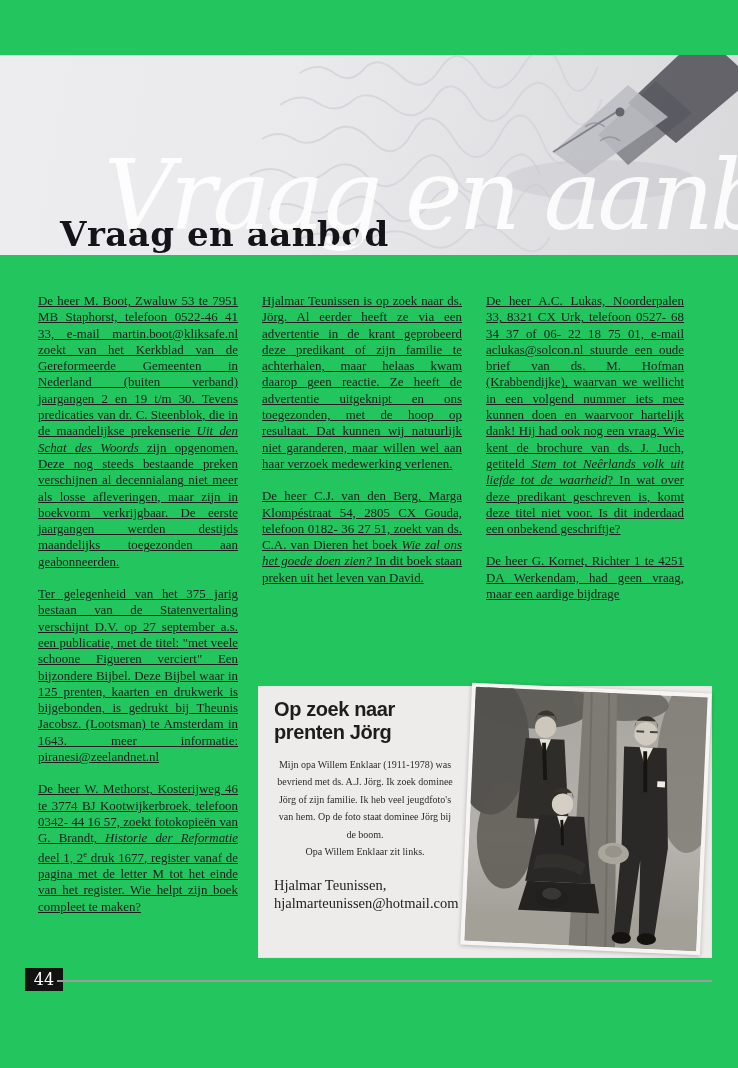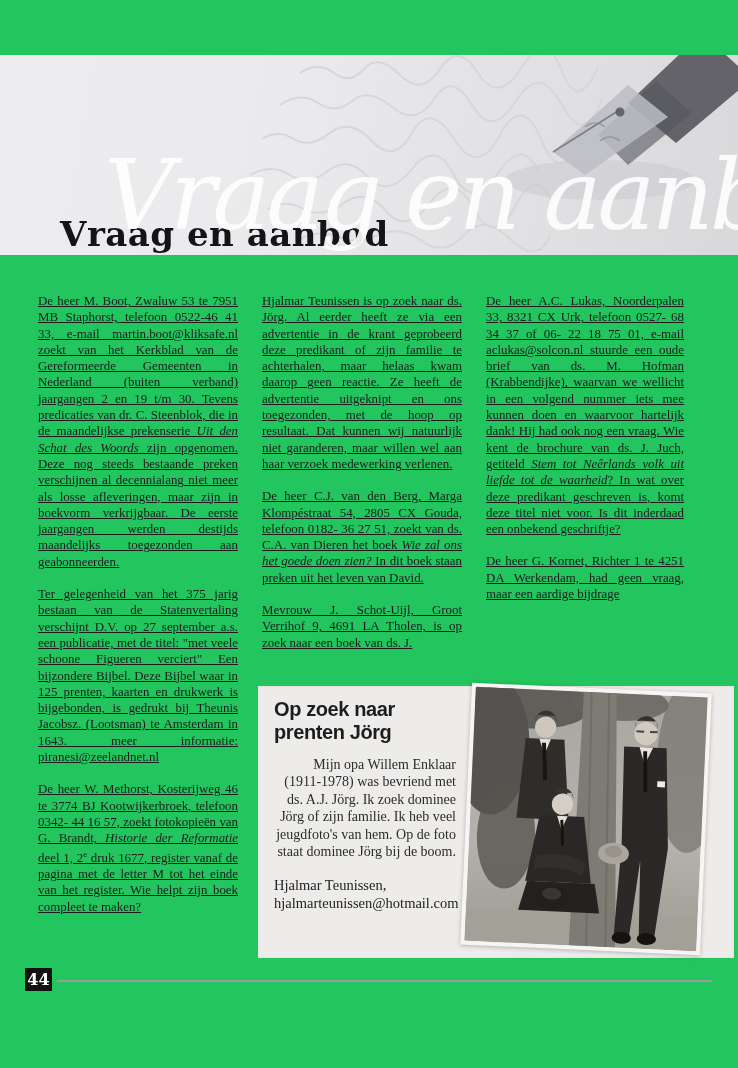--- a/index.html
+++ b/index.html
@@ -22,35 +22,35 @@
   .col-1{left:38px;}
   .col-2{left:262px;}
   .col-3{left:486px;width:198px;}
   .para{margin:0 0 16px 0;}
   .run-i{font-style:italic;}
   .run-b{font-weight:700;}
   .run-sup{vertical-align:super;font-size:.65em;}
 
   
   .clipping{position:absolute;left:258px;top:686px;width:454px;height:272px;
-            background:#edecea;box-shadow:0 0 0 1px #e4e3e0 inset;padding-left:22px;}
+            background:#edecea;box-shadow:0 0 0 1px #e4e3e0 inset;}
   .clip-text{position:absolute;left:16px;top:12px;width:182px;}
   .clip-title{font-family:"Liberation Sans", sans-serif;font-weight:700;font-size:20px;
               line-height:23px;letter-spacing:-.4px;color:#1d1d1d;margin:0;}
-  .clip-body{font-size:14px;line-height:17.4px;color:#2b2b2b;margin:12px 0 0 0;text-align:right;}
+  .clip-body{font-size:10px;line-height:17.4px;color:#2b2b2b;margin:12px 0 0 0;text-align:center;}
   .clip-body.second{margin-top:0;}
   .clip-contact{font-size:14.5px;line-height:18px;font-weight:400;color:#222;margin:16px 0 0 0;}
   .photo-wrap{position:absolute;left:208px;top:2px;width:240px;height:262px;
               background:#f6f5f3;padding:4px;box-sizing:border-box;
               transform:rotate(2.6deg);box-shadow:0 1px 4px rgba(0,0,0,.25);}
   .photo-wrap svg{display:block;width:100%;height:100%;}
 
   
-  .page-number{position:absolute;left:25px;top:968px;width:27px;height:23px;background:#121212;
-               color:#ffffff;font-family:"DejaVu Serif", serif;font-size:16px;font-weight:700;
+  .page-number{position:absolute;left:25px;top:968px;width:38px;height:23px;background:#121212;
+               color:#ffffff;font-family:"DejaVu Serif", serif;font-size:16px;font-weight:400;
                display:flex;align-items:center;justify-content:center;}
   .footer-rule{position:absolute;left:57px;top:980px;width:655px;height:2px;background:#9b9b9b;}
 </style>
 </head>
 <body>
 
 <div class="page">
 
   <header class="masthead">
     <svg width="738" height="200" viewBox="0 0 738 200" aria-hidden="true">
@@ -81,36 +81,36 @@
   <main>
     <section class="col col-1">
       <p class="para"><span>De heer M. Boot, Zwaluw 53 te 7951 MB Staphorst, telefoon 0522-46 41 33, e-mail martin.boot@kliksafe.nl zoekt van het Kerkblad van de Gereformeerde Gemeenten in Nederland (buiten verband) jaargangen 2 en 19 t/m 30. Tevens predicaties van dr. C. Steenblok, die in de maandelijkse prekenserie </span><span class="run-i">Uit den Schat des Woords</span><span> zijn opgenomen. Deze nog steeds bestaande preken verschijnen al decennialang niet meer als losse afleveringen, maar zijn in boekvorm verkrijgbaar. De eerste jaargangen werden destijds maandelijks toegezonden aan geabonneerden.</span></p>
       <p class="para"><span>Ter gelegenheid van het 375 jarig bestaan van de Statenvertaling verschijnt D.V. op 27 september a.s. een publicatie, met de titel: "met veele schoone Figueren verciert" Een bijzondere Bijbel. Deze Bijbel waar in 125 prenten, kaarten en drukwerk is bijgebonden, is gedrukt bij Theunis Jacobsz. (Lootsman) te Amsterdam in 1643. meer informatie: piranesi@zeelandnet.nl</span></p>
       <p class="para"><span>De heer W. Methorst, Kosterijweg 46 te 3774 BJ Kootwijkerbroek, telefoon 0342- 44 16 57, zoekt fotokopieën van G. Brandt, </span><span class="run-i">Historie der Reformatie</span><span> deel 1, 2</span><span class="run-sup">e</span><span> druk 1677, register vanaf de pagina met de letter M tot het einde van het register. Wie helpt zijn boek compleet te maken?</span></p>
     </section>
 
     <section class="col col-2">
       <p class="para"><span>Hjalmar Teunissen is op zoek naar ds. Jörg. Al eerder heeft ze via een advertentie in de krant geprobeerd deze predikant of zijn familie te achterhalen, maar helaas kwam daarop geen reactie. Ze heeft de advertentie uitgeknipt en ons toegezonden, met de hoop op resultaat. Dat kunnen wij natuurlijk niet garanderen, maar willen wel aan haar verzoek medewerking verlenen.</span></p>
       <p class="para"><span>De heer C.J. van den Berg, Marga Klompéstraat 54, 2805 CX Gouda, telefoon 0182- 36 27 51, zoekt van ds. C.A. van Dieren het boek </span><span class="run-i">Wie zal ons het goede doen zien?</span><span> In dit boek staan preken uit het leven van David.</span></p>
-      <p class="para"><span>Mevrouw J. Schot-Uijl, Groot Verrihof 9, 4691 LA Tholen, is op zoek naar een boek van ds. J.</span></p>
     </section>
 
     <section class="col col-3">
       <p class="para"><span>De heer A.C. Lukas, Noorderpalen 33, 8321 CX Urk, telefoon 0527- 68 34 37 of 06- 22 18 75 01, e-mail aclukas@solcon.nl stuurde een oude brief van ds. M. Hofman (Krabbendijke), waarvan we wellicht in een volgend nummer iets mee kunnen doen en waarvoor hartelijk dank! Hij had ook nog een vraag. Wie kent de brochure van ds. J. Juch, getiteld </span><span class="run-i">Stem tot Neêrlands volk uit liefde tot de waarheid</span><span>? In wat over deze predikant geschreven is, komt deze titel niet voor. Is dit inderdaad een onbekend geschriftje?</span></p>
       <p class="para"><span>De heer G. Kornet, Richter 1 te 4251 DA Werkendam, had geen vraag, maar een aardige bijdrage</span></p>
     </section>
   </main>
 
   <aside class="clipping">
     <div class="clip-text">
       <h2 class="clip-title">
         <span>Op zoek naar</span><br>
         <span>prenten Jörg</span>
       </h2>
       <p class="clip-body">Mijn opa Willem Enklaar (1911-1978) was bevriend met ds. A.J. Jörg. Ik zoek dominee Jörg of zijn familie. Ik heb veel jeugdfoto's van hem. Op de foto staat dominee Jörg bij de boom.</p>
+      <p class="clip-body second">Opa Willem Enklaar zit links.</p>
       <p class="clip-contact">
         <span>Hjalmar Teunissen,</span><br>
         <span>hjalmarteunissen@hotmail.com</span>
       </p>
     </div>
 
     <div class="photo-wrap">
       <svg viewBox="0 0 240 260" preserveAspectRatio="none" aria-hidden="true">
         <defs>
           <linearGradient id="pbg" x1="0" y1="0" x2="0" y2="1">

